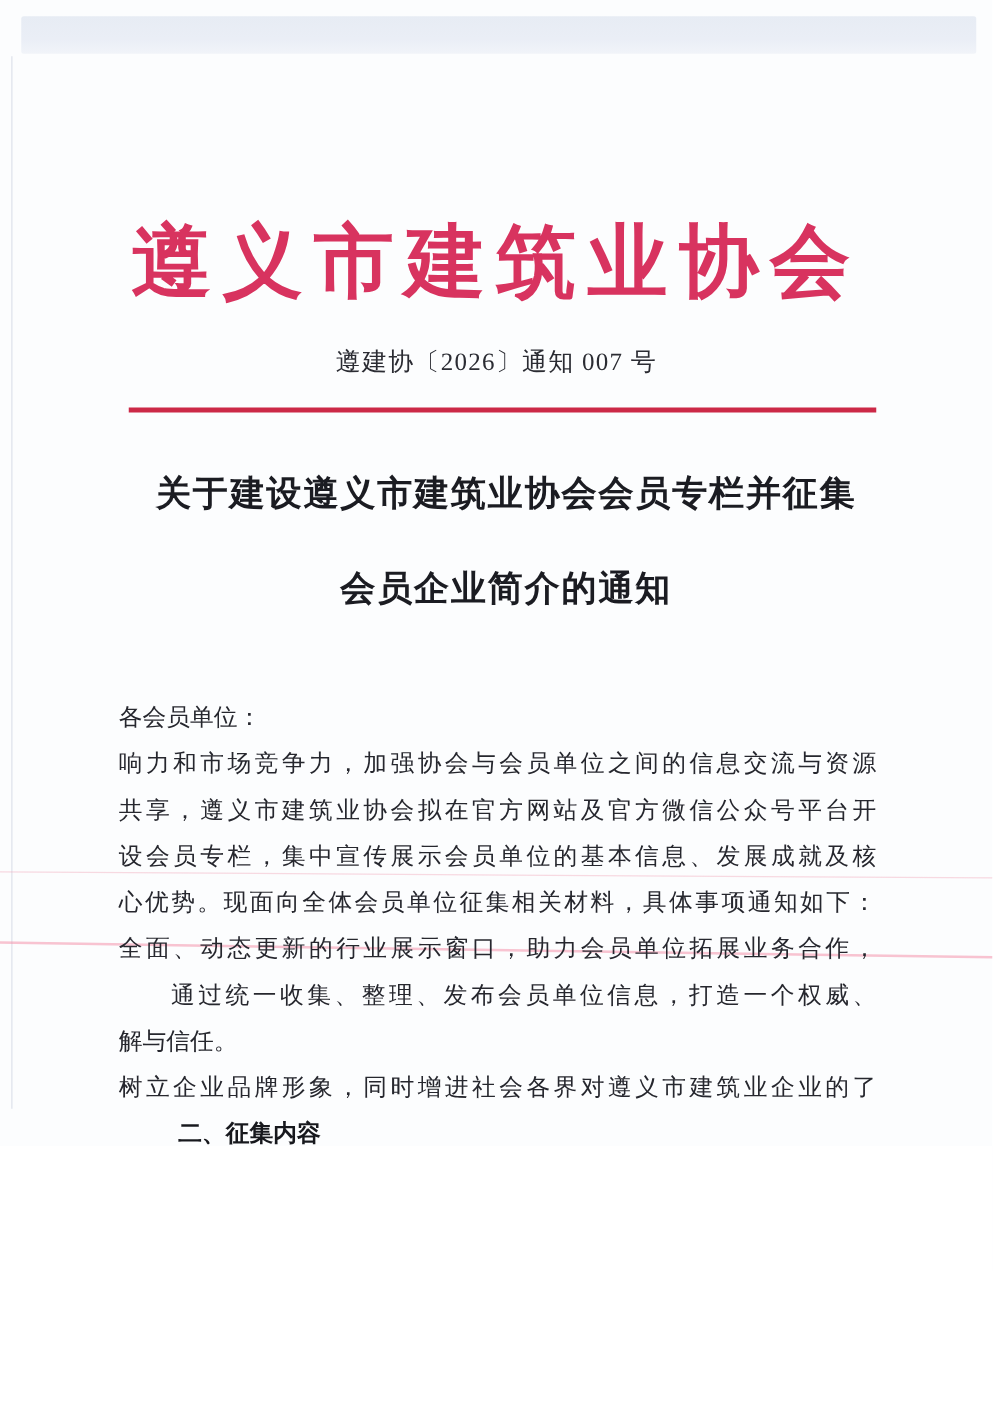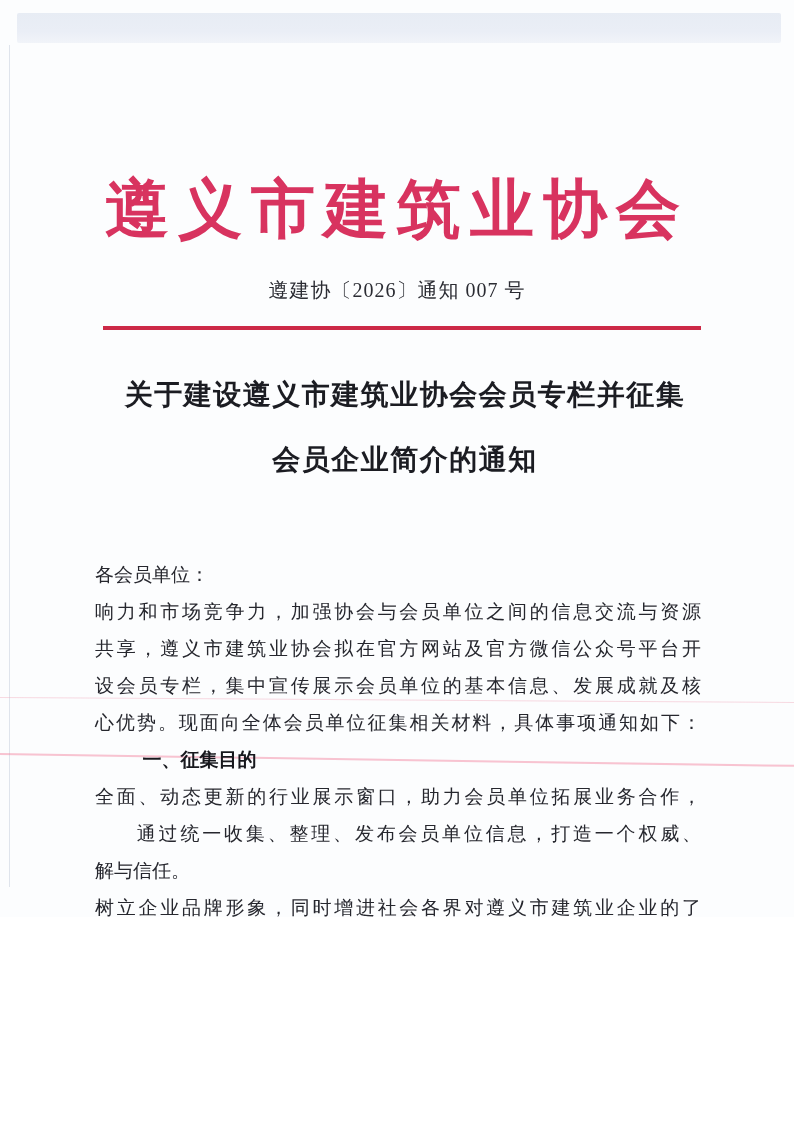--- a/index.html
+++ b/index.html
@@ -82,21 +82,21 @@
     top: 378px; left: 0; right: 0;
     text-align: center;
     font-family: "Liberation Sans", "DejaVu Sans", sans-serif;
     font-weight: bold;
     font-size: 28px;
     letter-spacing: 1.5px;
     color: #1b1c22;
     padding-left: 16px;
   }
   .notice-title .t1 { line-height: 34px; }
-  .notice-title .t2 { line-height: 34px; margin-top: 31px; }
+  .notice-title .t2 { line-height: 34px; margin-top: 42px; }
   
   .body-block {
     position: absolute;
     top: 556px; left: 95px; width: 606px;
     color: #26272e;
   }
   .bl {
     height: 37px;
     line-height: 37px;
     font-size: 19px;
@@ -145,21 +145,20 @@
     <div class="t1">关于建设遵义市建筑业协会会员专栏并征集</div>
     <div class="t2">会员企业简介的通知</div>
   </div>
 
   <div class="body-block">
     <div class="bl">各会员单位：</div>
     <div class="bl j">响力和市场竞争力，加强协会与会员单位之间的信息交流与资源</div>
     <div class="bl j">共享，遵义市建筑业协会拟在官方网站及官方微信公众号平台开</div>
     <div class="bl j">设会员专栏，集中宣传展示会员单位的基本信息、发展成就及核</div>
     <div class="bl j">心优势。现面向全体会员单位征集相关材料，具体事项通知如下：</div>
-    <div class="bl head">一、征集目的</div>
     <div class="bl j">全面、动态更新的行业展示窗口，助力会员单位拓展业务合作，</div>
     <div class="bl ind j">通过统一收集、整理、发布会员单位信息，打造一个权威、</div>
     <div class="bl">解与信任。</div>
     <div class="bl j">树立企业品牌形象，同时增进社会各界对遵义市建筑业企业的了</div>
     <div class="bl head">二、征集内容</div>
   </div>
 
   <div class="page-number">— 1 —</div>
 
 </div>

